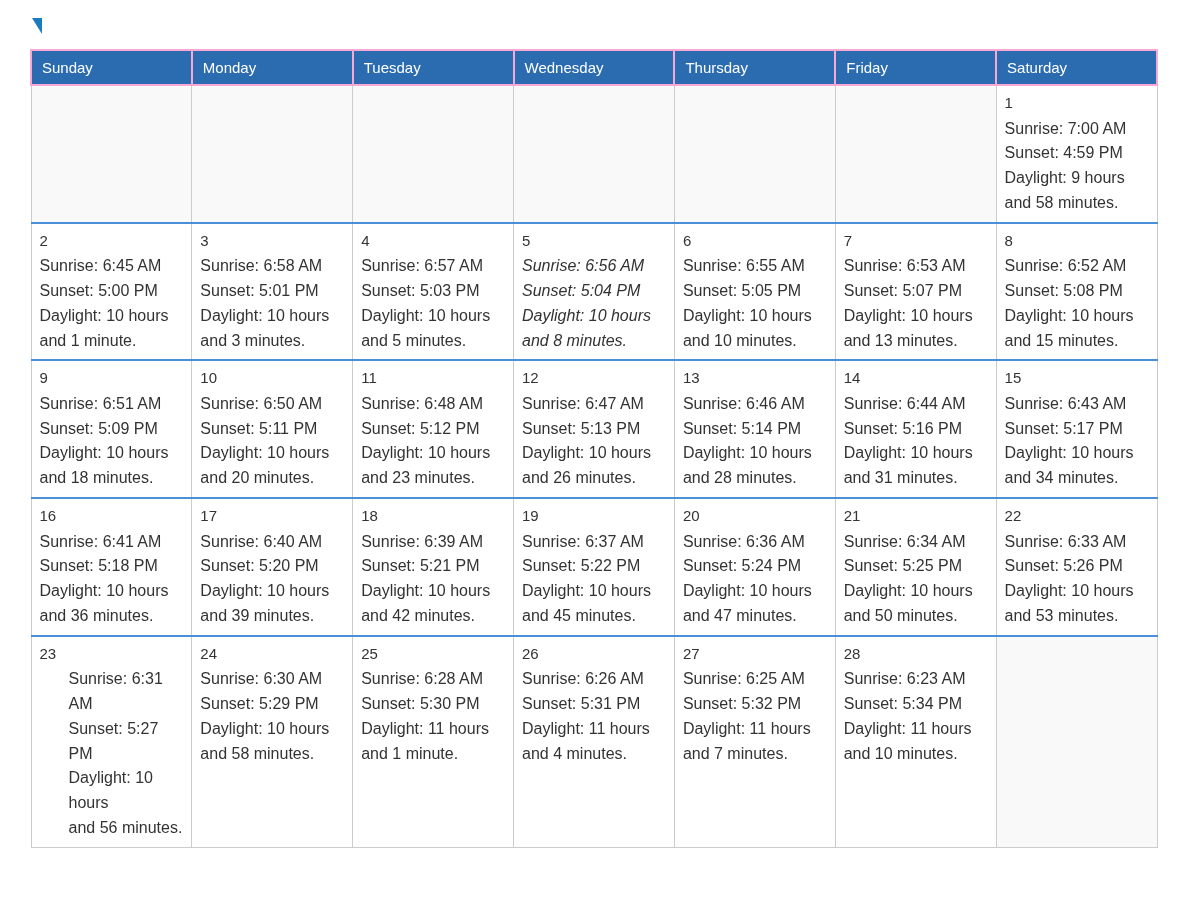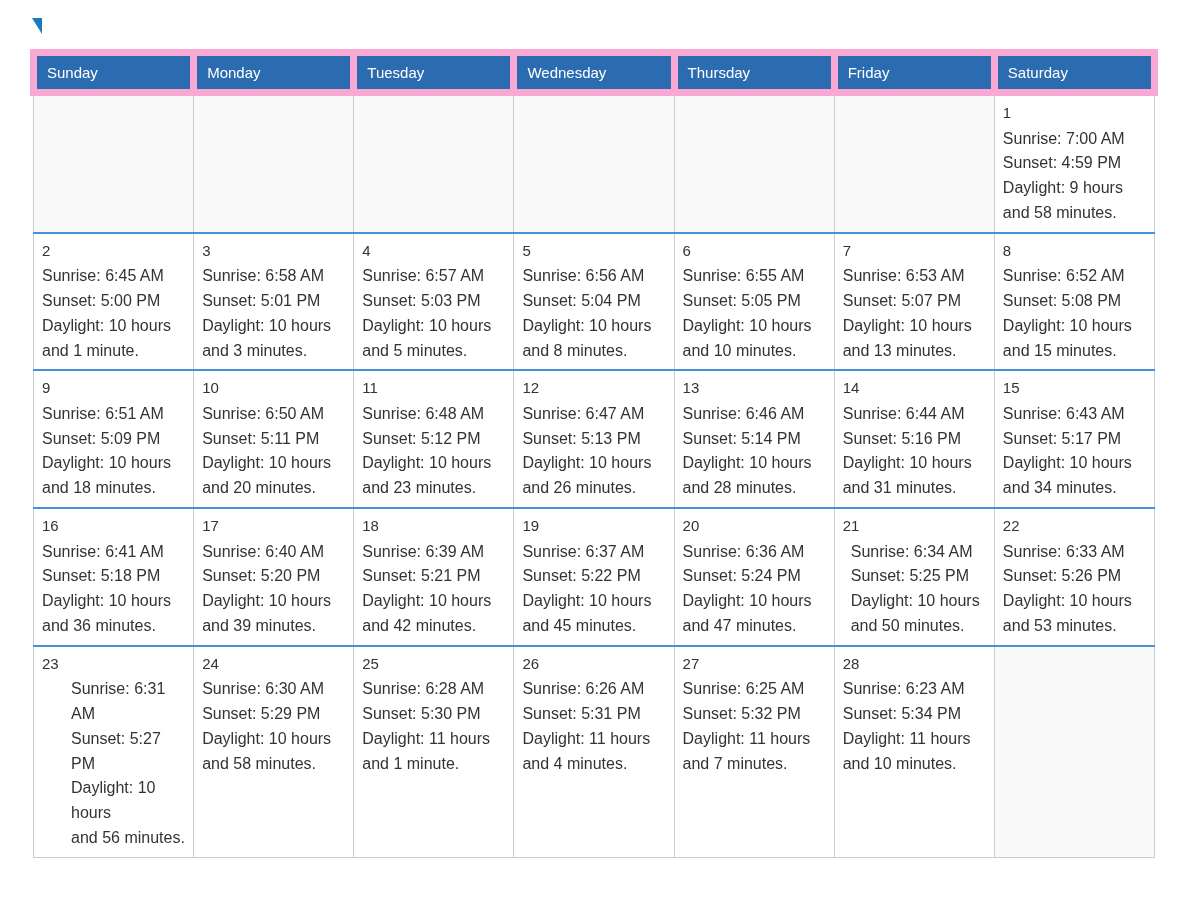--- a/index.html
+++ b/index.html
@@ -61,21 +61,21 @@
       border-collapse: collapse;
       margin-top: 15px;
     }
     .calendar th {
       background-color: #2b6cb0;
       color: #fff;
       font-size: 15px;
       font-weight: normal;
       padding: 8px 10px;
       text-align: left;
-      border: 7px solid #f9a8d4;
+      border: 2px solid #f9a8d4;
     }
     .calendar td {
       vertical-align: top;
       border: 1px solid #ccc;
       padding: 6px 8px;
       width: 14.28%;
       min-height: 110px;
       font-size: 12.5px;
       color: #333;
       line-height: 1.5;
@@ -160,21 +160,21 @@
         </td>
         <td>
           <span class="day-number">4</span>
           <div class="day-info" style="white-space: pre-line;">Sunrise: 6:57 AM
 Sunset: 5:03 PM
 Daylight: 10 hours
 and 5 minutes.</div>
         </td>
         <td>
           <span class="day-number">5</span>
-          <div class="day-info" style="white-space: pre-line;">Sunrise: 6:56 AM
+          <div class="day-info" style="white-space: pre-line; font-style: italic;">Sunrise: 6:56 AM
 Sunset: 5:04 PM
 Daylight: 10 hours
 and 8 minutes.</div>
         </td>
         <td>
           <span class="day-number">6</span>
           <div class="day-info" style="white-space: pre-line;">Sunrise: 6:55 AM
 Sunset: 5:05 PM
 Daylight: 10 hours
 and 10 minutes.</div>
@@ -276,21 +276,21 @@
         </td>
         <td>
           <span class="day-number">20</span>
           <div class="day-info" style="white-space: pre-line;">Sunrise: 6:36 AM
 Sunset: 5:24 PM
 Daylight: 10 hours
 and 47 minutes.</div>
         </td>
         <td>
           <span class="day-number">21</span>
-          <div class="day-info" style="white-space: pre-line; margin-left: 8px;">Sunrise: 6:34 AM
+          <div class="day-info" style="white-space: pre-line;">Sunrise: 6:34 AM
 Sunset: 5:25 PM
 Daylight: 10 hours
 and 50 minutes.</div>
         </td>
         <td>
           <span class="day-number">22</span>
           <div class="day-info" style="white-space: pre-line;">Sunrise: 6:33 AM
 Sunset: 5:26 PM
 Daylight: 10 hours
 and 53 minutes.</div>

